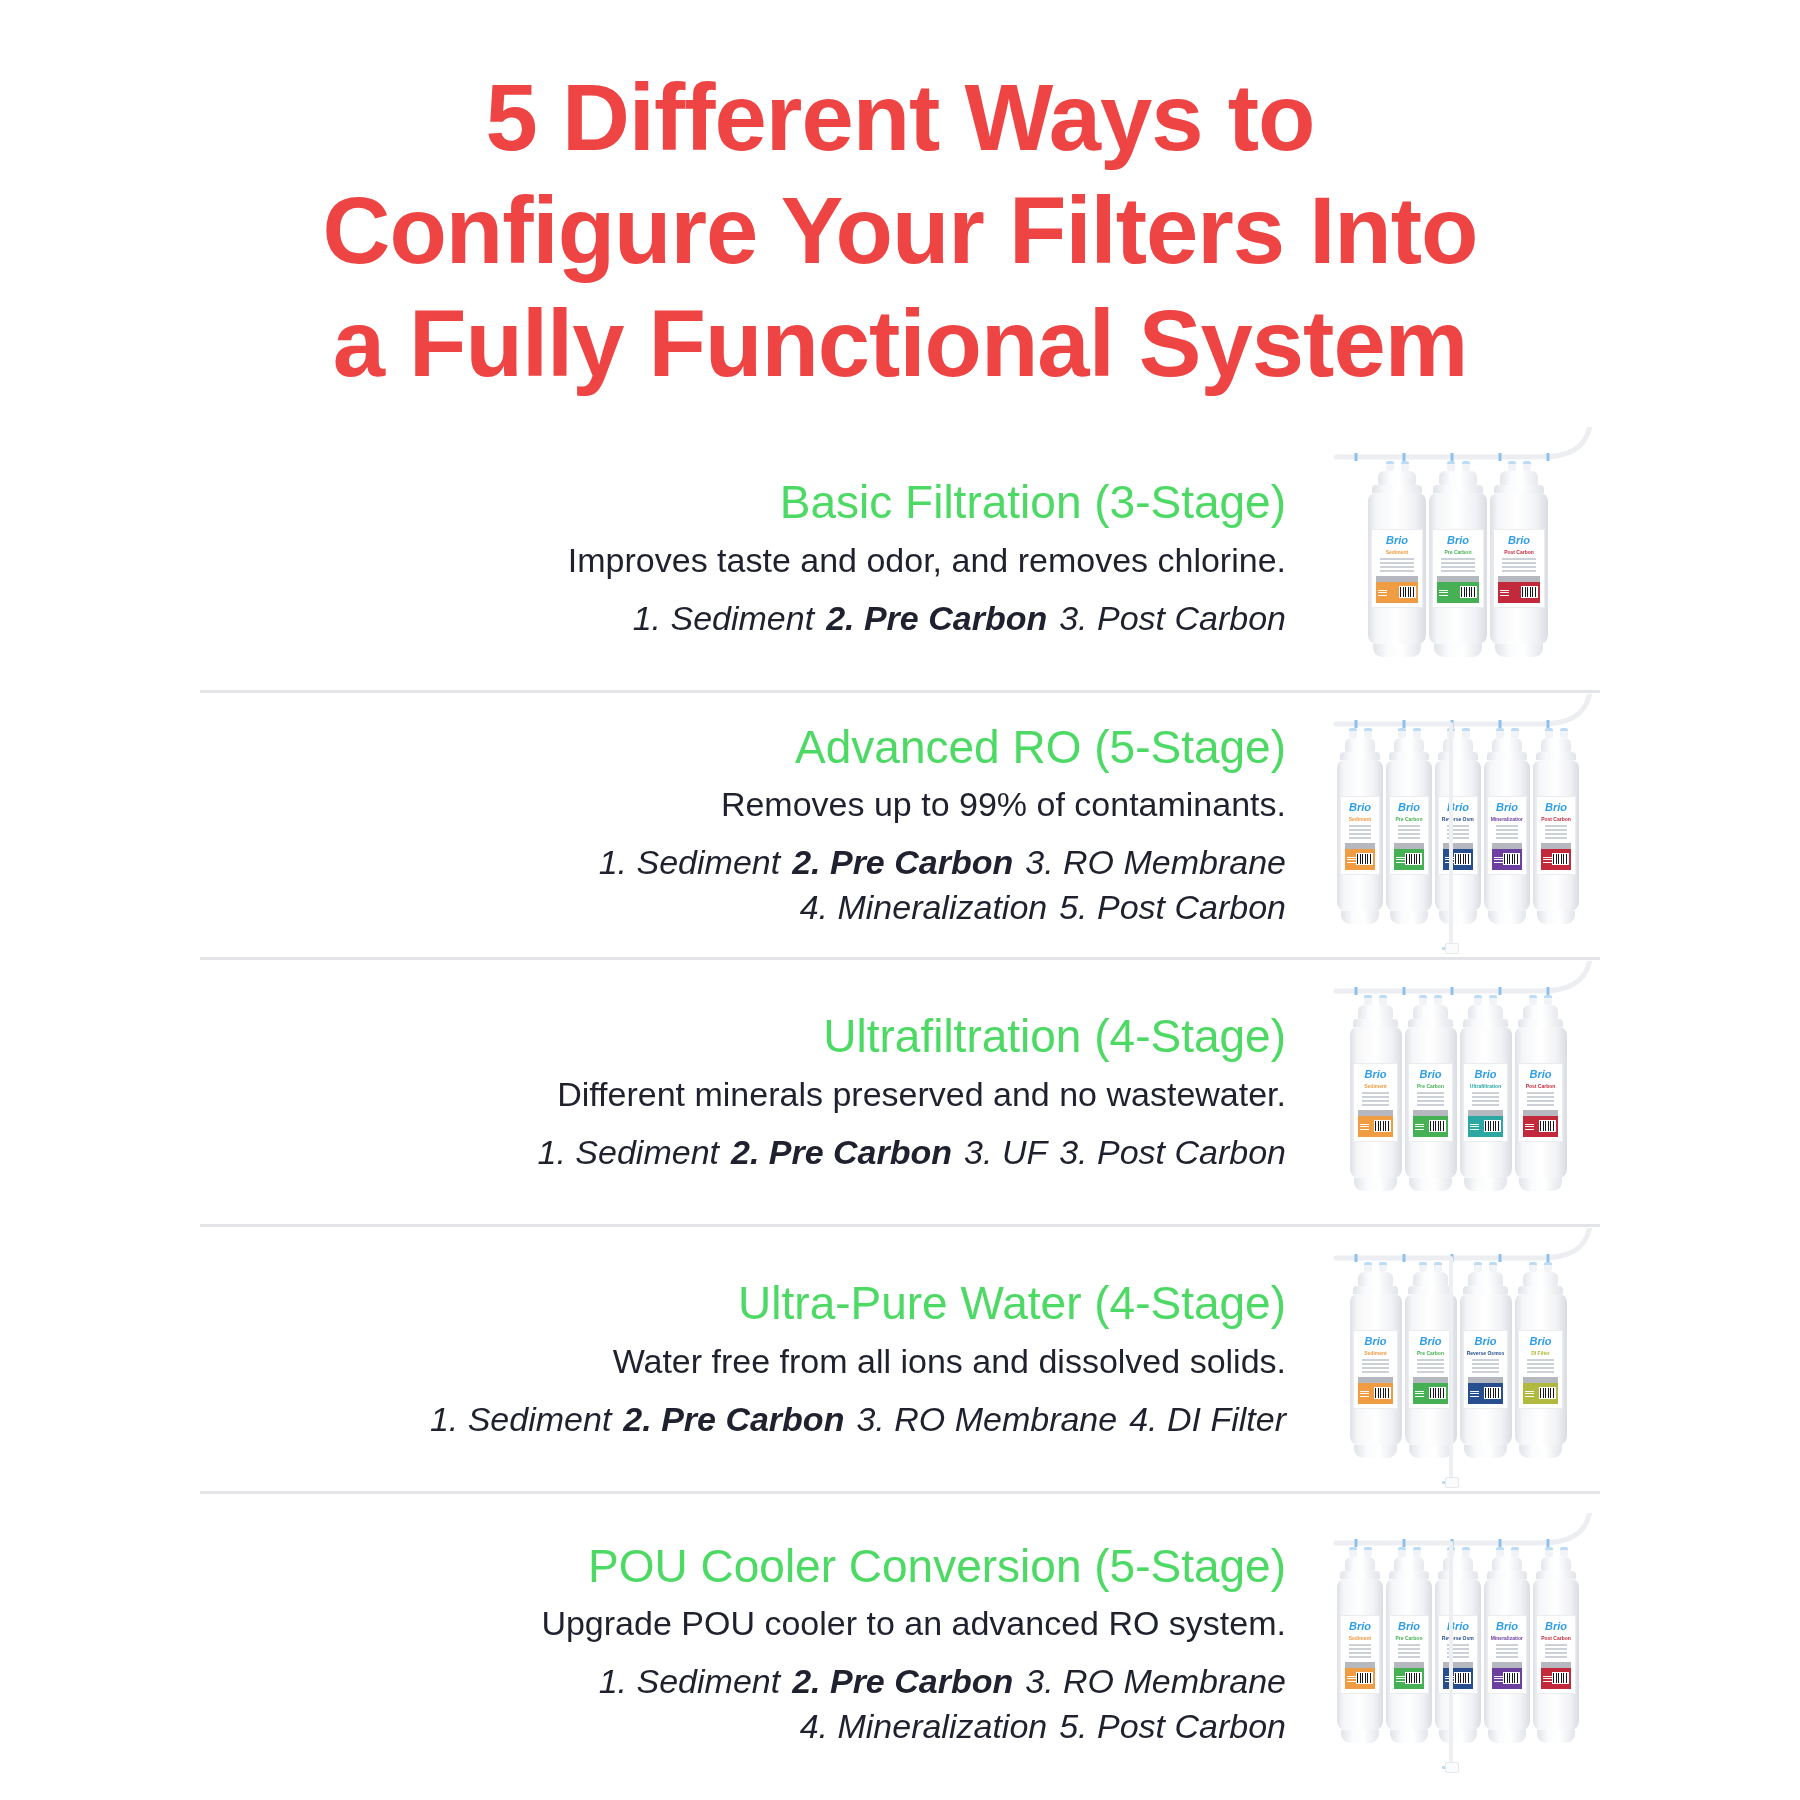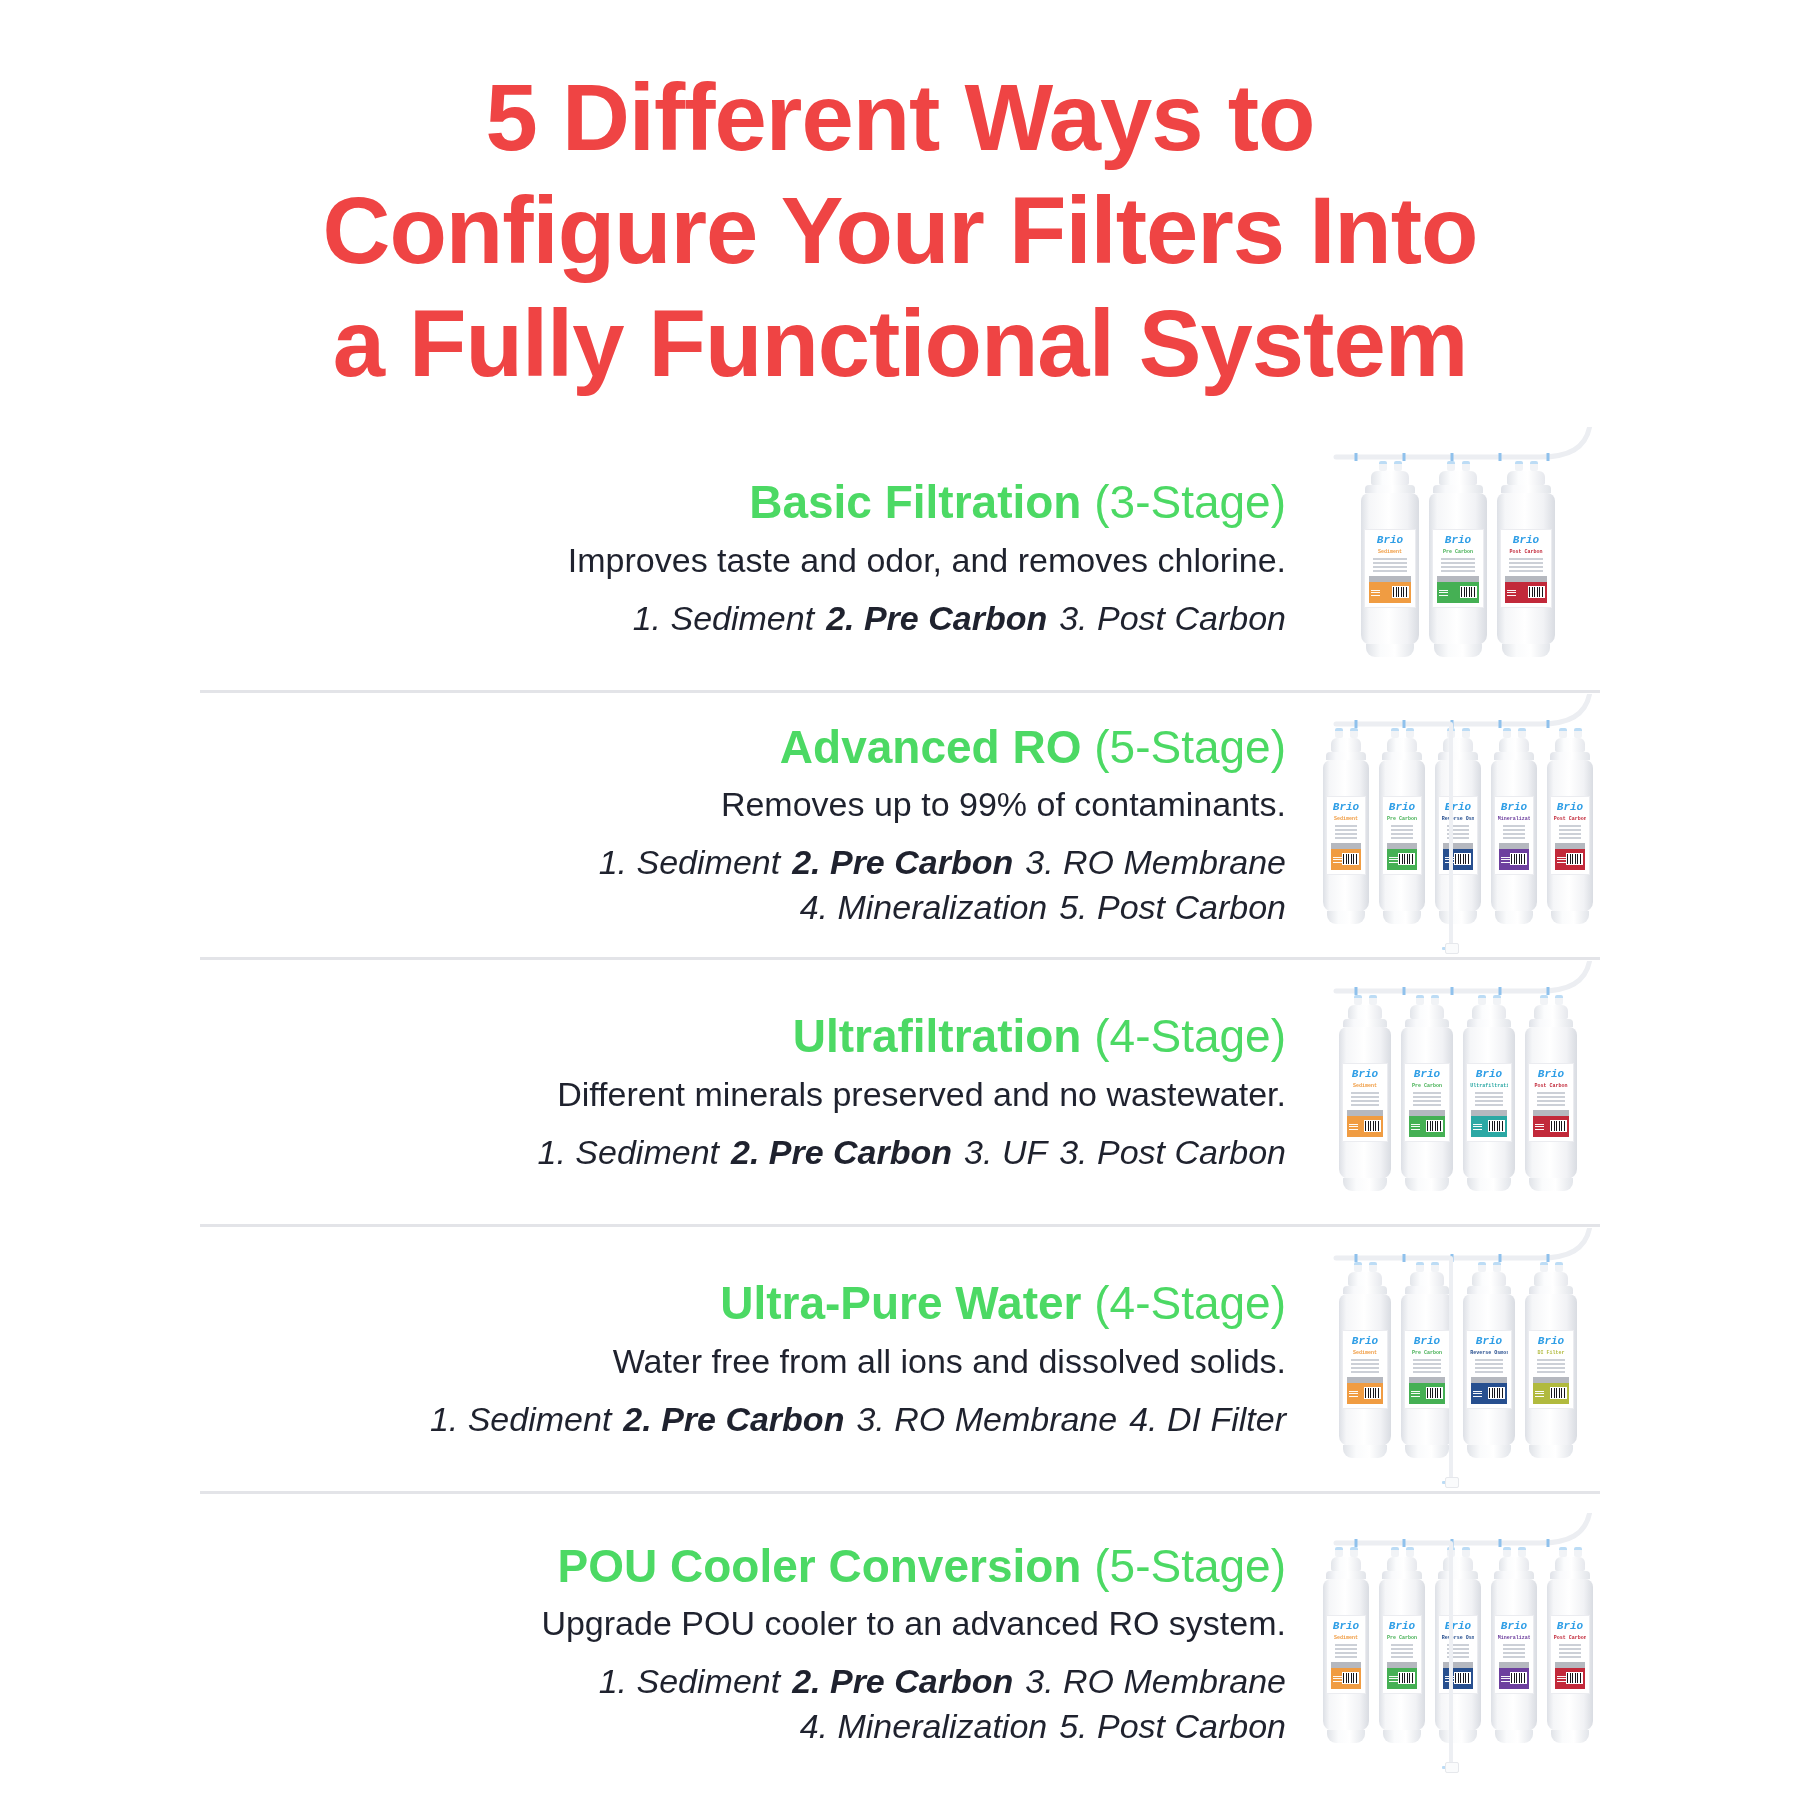--- a/index.html
+++ b/index.html
@@ -9,31 +9,31 @@
   }
   
   .title{margin-top:62px;text-align:center;color:#ef4444;font-weight:700;
          font-size:94px;line-height:1.2;letter-spacing:-1px;}
   
   .sections{margin:26px 200px 0 200px;}
   .section{display:flex;align-items:center;min-height:264px;border-bottom:3px solid #e3e4e8;}
   .section.last{border-bottom:none;min-height:300px;}
   .stext{flex:1;text-align:right;padding-right:30px;}
   .shead{font-size:46px;line-height:1.15;margin:0 0 12px 0;color:#4cd964;}
-  .shead .hname{font-weight:700;}
+  .shead .hname{font-weight:400;}
   .shead .hstage{font-weight:400;}
   .sdesc{font-size:34px;margin:0 0 16px 0;color:#1f222e;}
   .stage-line{display:flex;justify-content:flex-end;gap:12px;font-style:italic;
               font-size:34px;line-height:1.32;color:#1f222e;}
   .stage-item.bold{font-weight:700;}
   
   .figure{position:relative;width:284px;height:262px;flex:0 0 auto;}
   .tubing{position:absolute;left:0;top:0;width:100%;height:44px;z-index:0;}
   .filters{position:relative;z-index:1;display:flex;justify-content:center;
-           gap:10px;padding-top:34px;font-family:Liberation Mono, monospace;}
+           gap:3px;padding-top:34px;}
   .filter{width:var(--fw,48px);display:flex;flex-direction:column;align-items:center;}
   .ports{display:flex;gap:7px;justify-content:center;height:10px;}
   .ports i{display:block;width:8px;height:10px;border-radius:2px;
            background:linear-gradient(#bcdcf5 0 3px,#f1f3f6 3px);}
   .neck{width:66%;height:14px;border-radius:6px 6px 2px 2px;
         background:linear-gradient(90deg,#e2e5ea,#fbfcfd 30%,#ffffff 55%,#e6e8ed);}
   .shoulder{width:86%;height:8px;border-radius:4px 4px 0 0;
         background:linear-gradient(90deg,#dfe2e8,#f8f9fb 25%,#ffffff 55%,#e1e4e9);}
   .fbody{width:100%;height:152px;border-radius:8px 8px 10px 10px;
         background:linear-gradient(90deg,#dde0e6 0,#f5f6f8 14%,#ffffff 48%,#f1f2f5 80%,#d9dce2 100%);}

